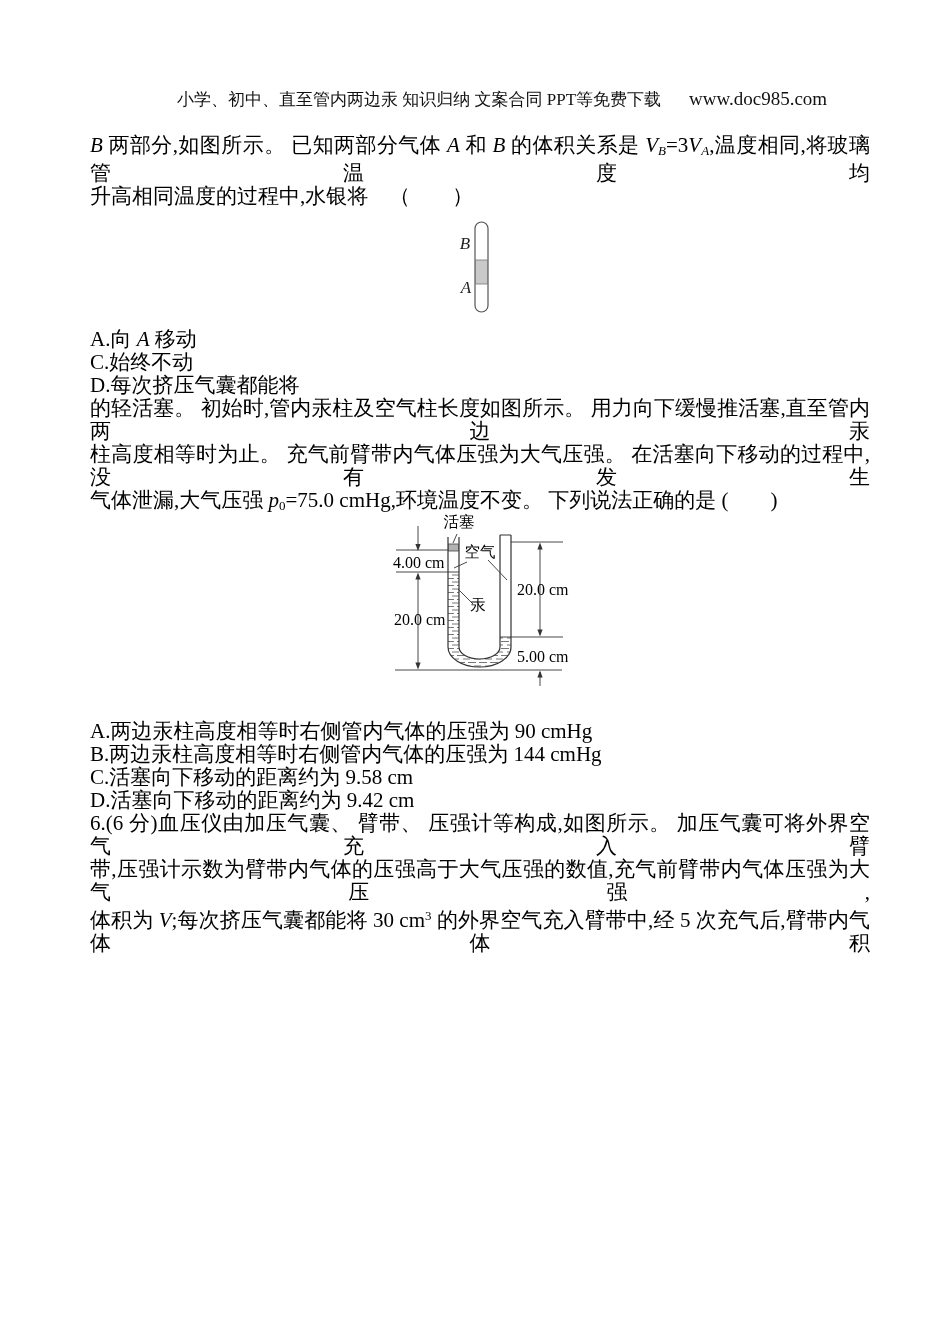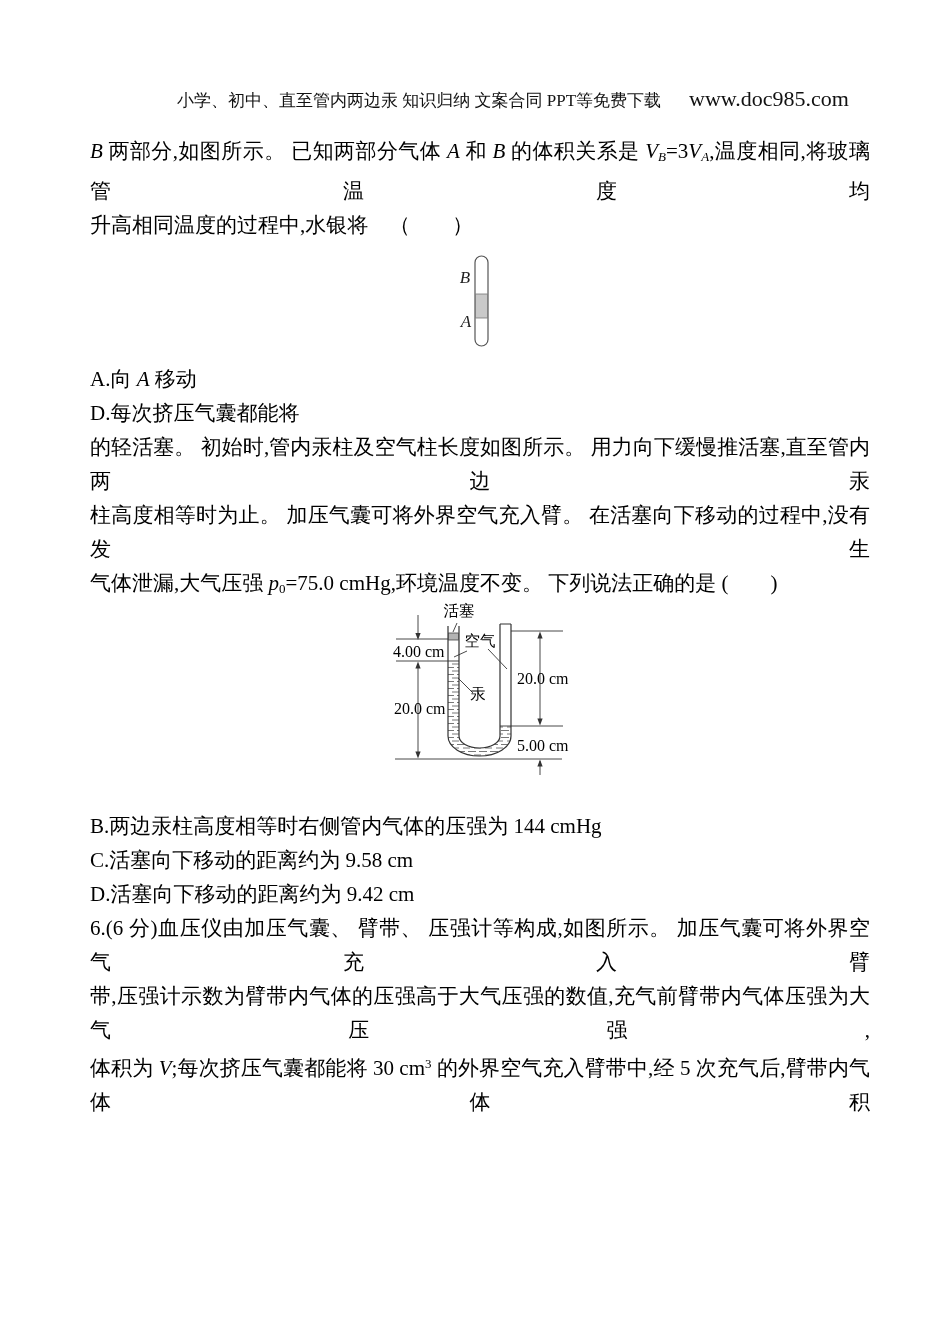--- a/index.html
+++ b/index.html
@@ -8,27 +8,27 @@
     width:950px; height:1344px;
     font-family:"Liberation Serif","DejaVu Serif",serif;
     color:#000;
   }
   .page { position:relative; width:950px; height:1344px; background:#fff; overflow:hidden; }
 
   .header {
     position:absolute; left:160px; top:60px;
     font-size:17px; line-height:26px; white-space:pre; color:#111;
   }
-  .header .header-url { font-size:22px; margin-left:28px; }
+  .header .header-url { font-size:19px; margin-left:28px; }
 
   .content {
     position:absolute; left:90px; top:134px; width:780px;
     font-size:21px;
   }
-  .tline { line-height:34px; }
+  .tline { line-height:23px; }
   .just { text-align:justify; text-align-last:justify; }
 
   .i    { font-style:italic; }
   .sub  { font-size:0.62em; vertical-align:-0.22em; }
   .subi { font-size:0.62em; vertical-align:-0.22em; font-style:italic; }
   .sup  { font-size:0.62em; vertical-align:0.5em; }
 
   .fig1 { height:120.4px; text-align:center; }
   .fig1 svg { margin-top:11px; }
   .fig2 { height:210px; }
@@ -64,24 +64,25 @@
     <div class="fig1">
       <svg width="64" height="104" viewBox="0 0 64 104">
         <rect class="tube" x="27" y="3" width="13" height="90" rx="6.5"></rect>
         <rect class="mercury-solid" x="27.6" y="41" width="11.8" height="24"></rect>
         <text class="fl-it" x="17" y="30" text-anchor="middle">B</text>
         <text class="fl-it" x="18" y="74" text-anchor="middle">A</text>
       </svg>
     </div>
 
     <div class="tline"><span>A.向 </span><span class="i">A</span><span> 移动</span></div>
+    <div class="tline">C.始终不动</div>
     <div class="tline">D.每次挤压气囊都能将</div>
 
     <div class="tline just">的轻活塞。 初始时,管内汞柱及空气柱长度如图所示。 用力向下缓慢推活塞,直至管内两边汞</div>
-    <div class="tline just">柱高度相等时为止。 加压气囊可将外界空气充入臂。 在活塞向下移动的过程中,没有发生</div>
+    <div class="tline just">柱高度相等时为止。 充气前臂带内气体压强为大气压强。 在活塞向下移动的过程中,没有发生</div>
     <div class="tline"><span>气体泄漏,大气压强 </span><span class="i">p</span><span class="sub">0</span><span>=75.0 cmHg,环境温度不变。 下列说法正确的是 (　　)</span></div>
 
     <div class="fig2">
       <svg width="230" height="186" viewBox="0 0 230 186">
         <defs>
           <pattern id="hatch" width="11" height="7" patternUnits="userSpaceOnUse">
             <path d="M1,2 H8 M6,5.5 H11 M0,5.5 H3" stroke="#555" stroke-width="0.8" fill="none"></path>
           </pattern>
         </defs>
 
@@ -109,20 +110,21 @@
         <text class="fl" x="74" y="17" text-anchor="middle">活塞</text>
         <text class="fl" x="95" y="47" text-anchor="middle">空气</text>
         <text class="fl" x="93" y="100" text-anchor="middle">汞</text>
         <text class="dimtext" x="8" y="58">4.00 cm</text>
         <text class="dimtext" x="9" y="115">20.0 cm</text>
         <text class="dimtext" x="132" y="85">20.0 cm</text>
         <text class="dimtext" x="132" y="152">5.00 cm</text>
       </svg>
     </div>
 
+    <div class="tline">A.两边汞柱高度相等时右侧管内气体的压强为 90 cmHg</div>
     <div class="tline">B.两边汞柱高度相等时右侧管内气体的压强为 144 cmHg</div>
     <div class="tline">C.活塞向下移动的距离约为 9.58 cm</div>
     <div class="tline">D.活塞向下移动的距离约为 9.42 cm</div>
 
     <div class="tline just">6.(6 分)血压仪由加压气囊、 臂带、 压强计等构成,如图所示。 加压气囊可将外界空气充入臂</div>
     <div class="tline just">带,压强计示数为臂带内气体的压强高于大气压强的数值,充气前臂带内气体压强为大气压强,</div>
     <div class="tline just"><span>体积为 </span><span class="i">V</span><span>;每次挤压气囊都能将 30 cm</span><span class="sup">3</span><span> 的外界空气充入臂带中,经 5 次充气后,臂带内气体体积</span></div>
 
   </div>
 </div>

